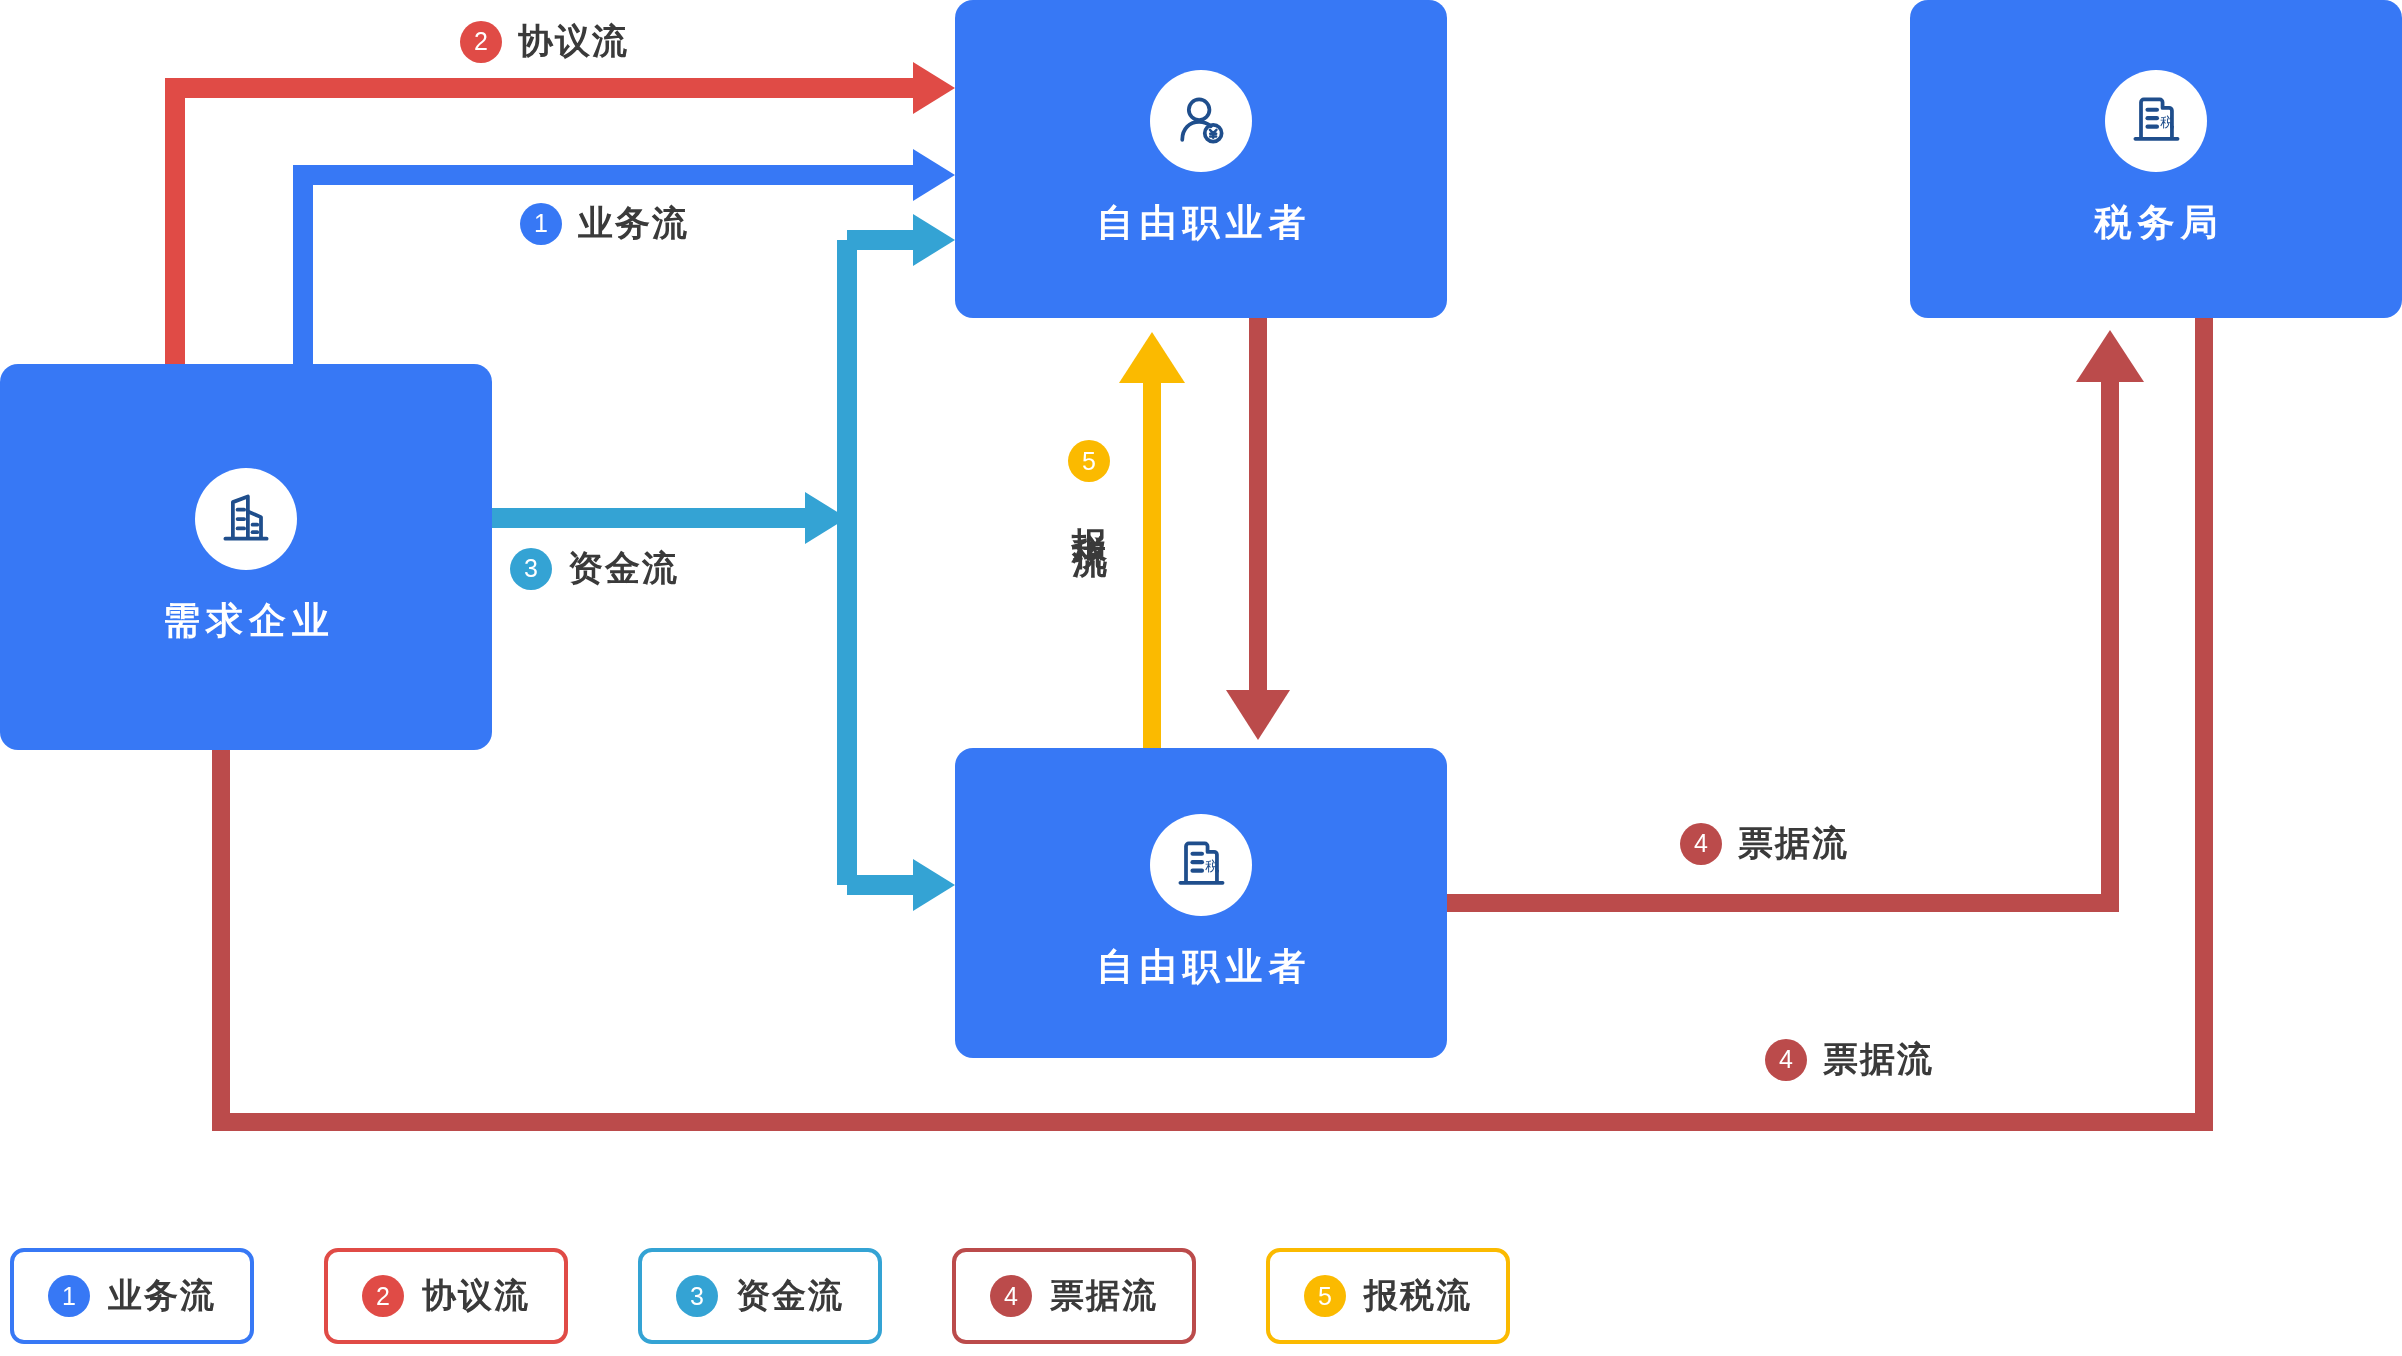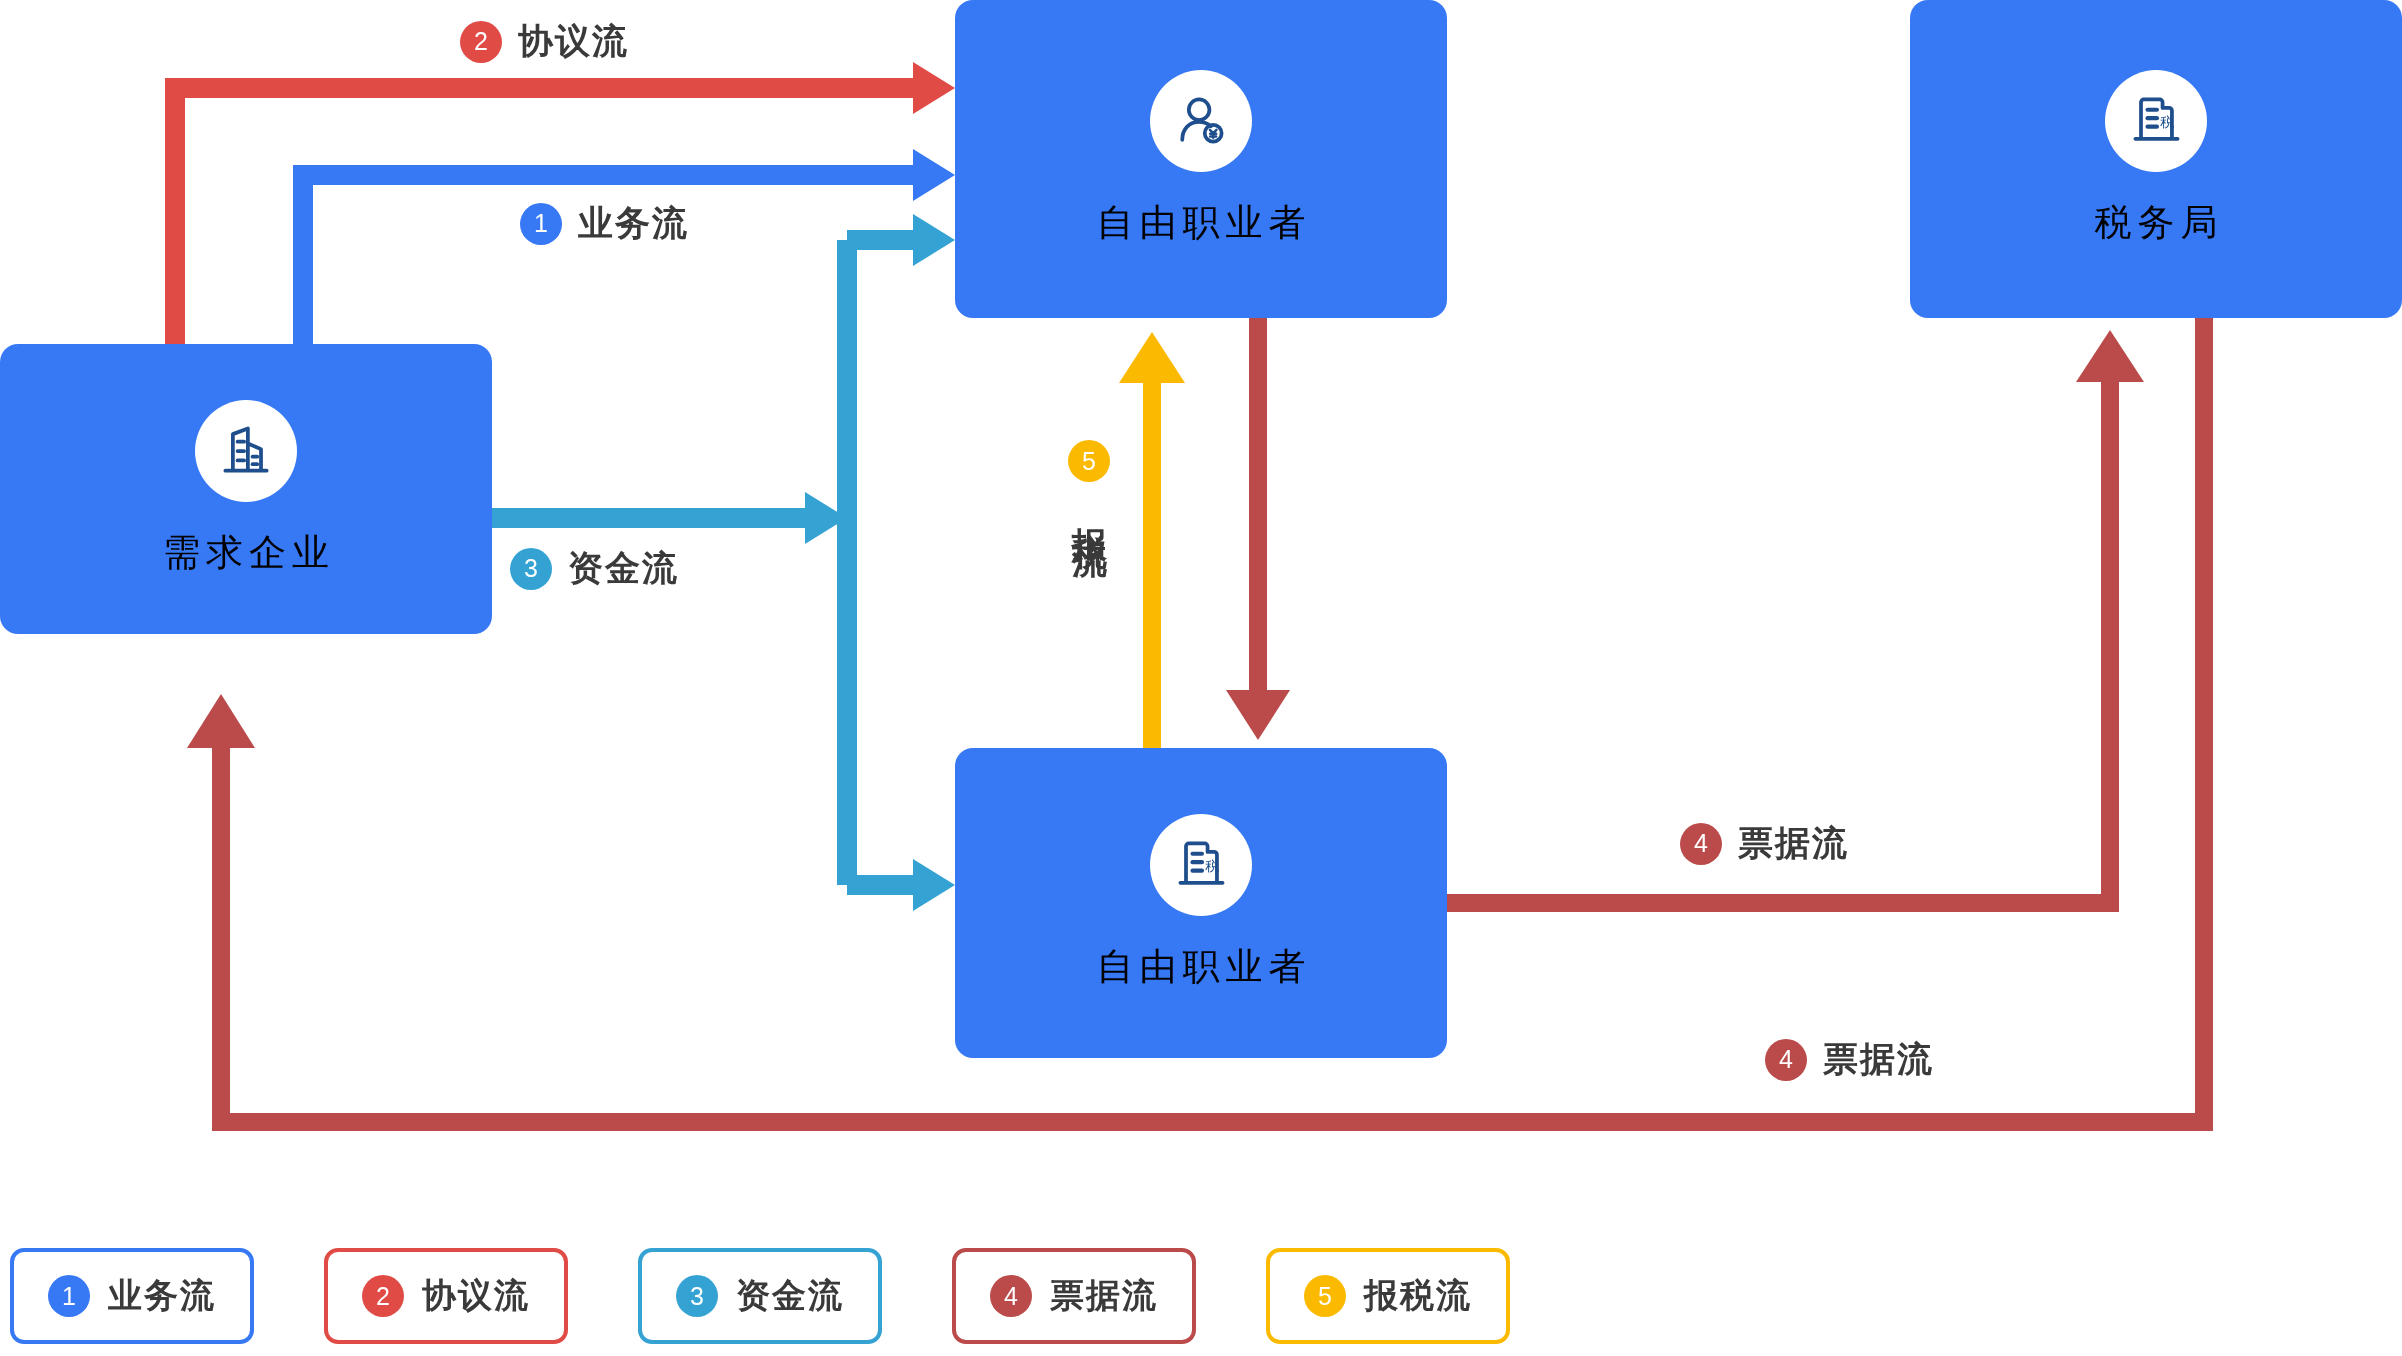--- a/index.html
+++ b/index.html
@@ -40,29 +40,29 @@
     width: 102px;
     height: 102px;
     border-radius: 50%;
     background: #ffffff;
     display: flex;
     align-items: center;
     justify-content: center;
     margin-bottom: 26px;
   }
   .node .node-label {
-    color: #000000;
+    color: #ffffff;
     font-size: 37px;
     letter-spacing: 6px;
     text-indent: 6px;
-    font-weight: 400;
+    font-weight: 700;
     white-space: nowrap;
   }
 
-  #node-demand   { left: 0px;    top: 344px; width: 492px; height: 290px; }
+  #node-demand   { left: 0px;    top: 364px; width: 492px; height: 386px; }
   #node-freelancer { left: 955px;  top: 0px;   width: 492px; height: 318px; }
   #node-taxbureau{ left: 1910px; top: 0px;   width: 492px; height: 318px; }
   #node-provider { left: 955px;  top: 748px; width: 492px; height: 310px; }
 
   
   .flow-label {
     position: absolute;
     display: flex;
     align-items: center;
     gap: 16px;

